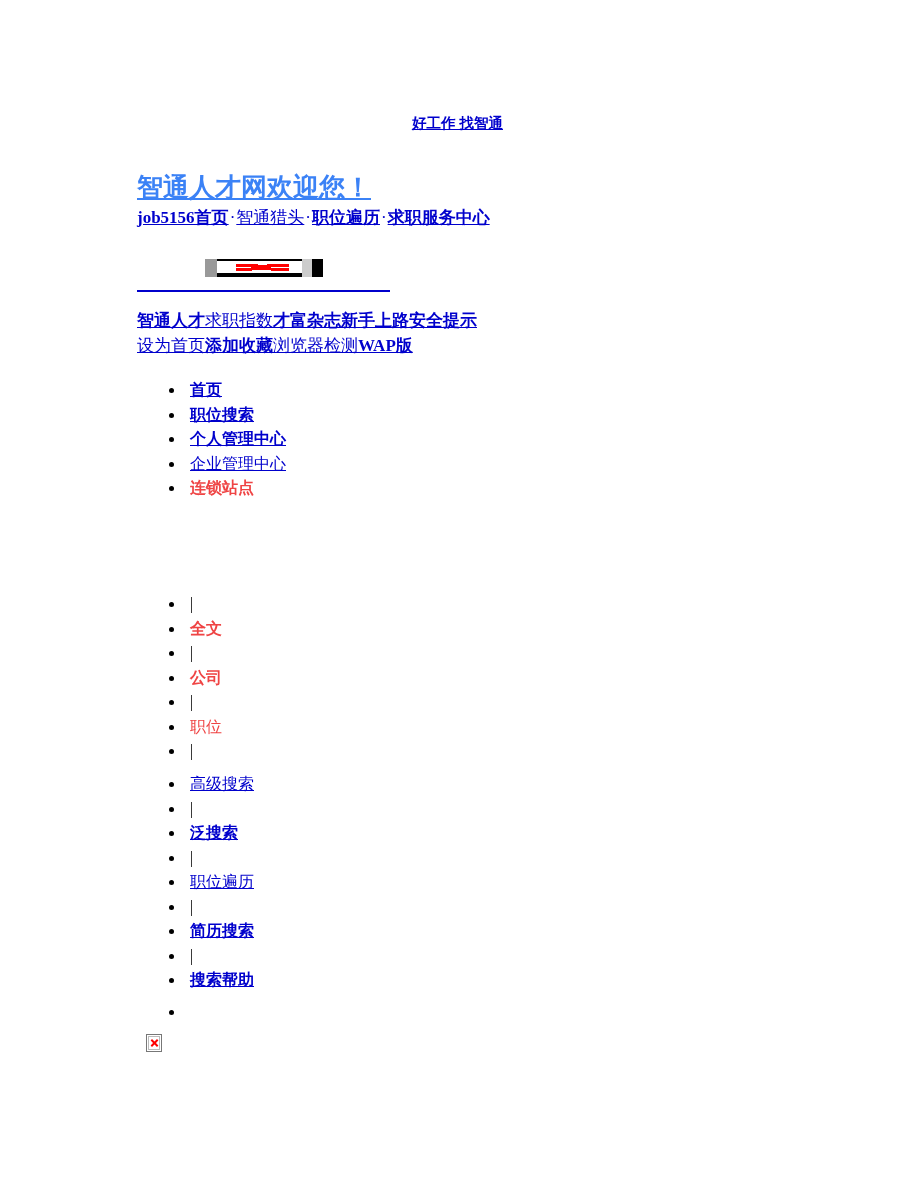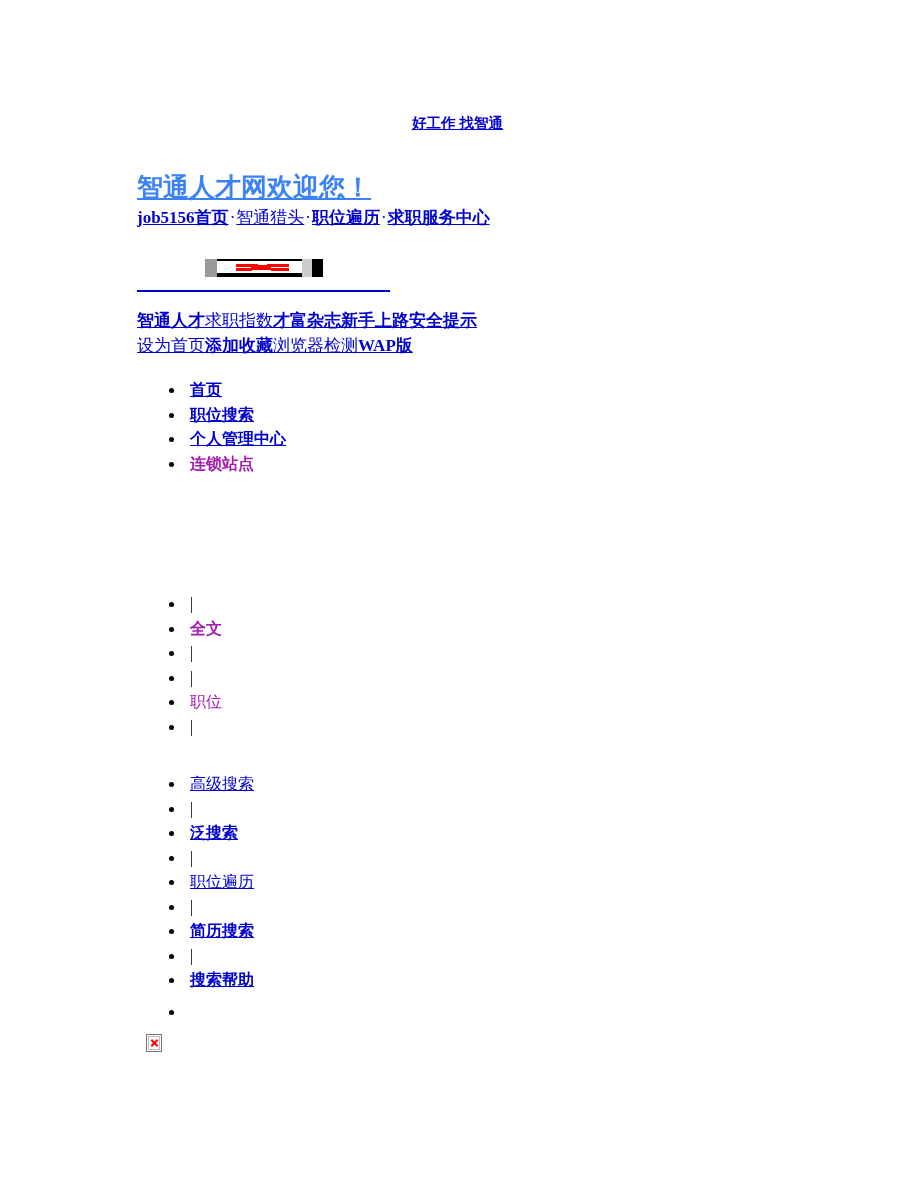--- a/index.html
+++ b/index.html
@@ -158,21 +158,21 @@
   }
   ul.navlist li .lbl {
     font-family: "Liberation Sans", "DejaVu Sans", sans-serif;
     font-weight: bold;
   }
   ul.navlist li .lbl.serifthin {
     font-family: "Liberation Serif", "DejaVu Serif", serif;
     font-weight: normal;
   }
   ul.navlist li .lbl.plain {
-    color: #a21caf;
+    color: #ef4444;
     text-decoration: none;
     margin-top: 37px;
   }
   ul.navlist li .lbl.pipe {
     color: #000000;
     text-decoration: none;
     font-family: "Liberation Serif", "DejaVu Serif", serif;
     font-weight: normal;
   }
 
@@ -240,27 +240,29 @@
   <div class="rule"></div>
 
   <div class="sub-links">
     <span class="lnk">智通人才</span><span class="lnk serifthin">求职指数</span><span class="lnk">才富杂志</span><span class="lnk">新手上路</span><span class="lnk">安全提示</span><span class="row2"><span class="lnk serifthin">设为首页</span><span class="lnk">添加收藏</span><span class="lnk serifthin">浏览器检测</span><span class="lnk">WAP版</span></span>
   </div>
 
   <ul class="navlist" id="nav-main">
     <li><span class="dot"></span><a class="lbl" href="#">首页</a></li>
     <li><span class="dot"></span><a class="lbl" href="#">职位搜索</a></li>
     <li><span class="dot"></span><a class="lbl" href="#">个人管理中心</a></li>
+    <li><span class="dot"></span><a class="lbl serifthin" href="#">企业管理中心</a></li>
     <li><span class="dot"></span><span class="lbl plain"> 连锁站点</span></li>
   </ul>
 
   <ul class="navlist" id="nav-scope">
     <li><span class="dot"></span><span class="lbl pipe">|</span></li>
     <li><span class="dot"></span><span class="lbl plain">全文</span></li>
     <li><span class="dot"></span><span class="lbl pipe">|</span></li>
+    <li><span class="dot"></span><span class="lbl plain">公司</span></li>
     <li><span class="dot"></span><span class="lbl pipe">|</span></li>
     <li><span class="dot"></span><span class="lbl plain serifthin">职位</span></li>
     <li><span class="dot"></span><span class="lbl pipe">|</span></li>
   </ul>
 
   <ul class="navlist" id="nav-tools">
     <li><span class="dot"></span><a class="lbl serifthin" href="#">高级搜索</a></li>
     <li><span class="dot"></span><span class="lbl pipe">|</span></li>
     <li><span class="dot"></span><a class="lbl" href="#">泛搜索</a></li>
     <li><span class="dot"></span><span class="lbl pipe">|</span></li>

